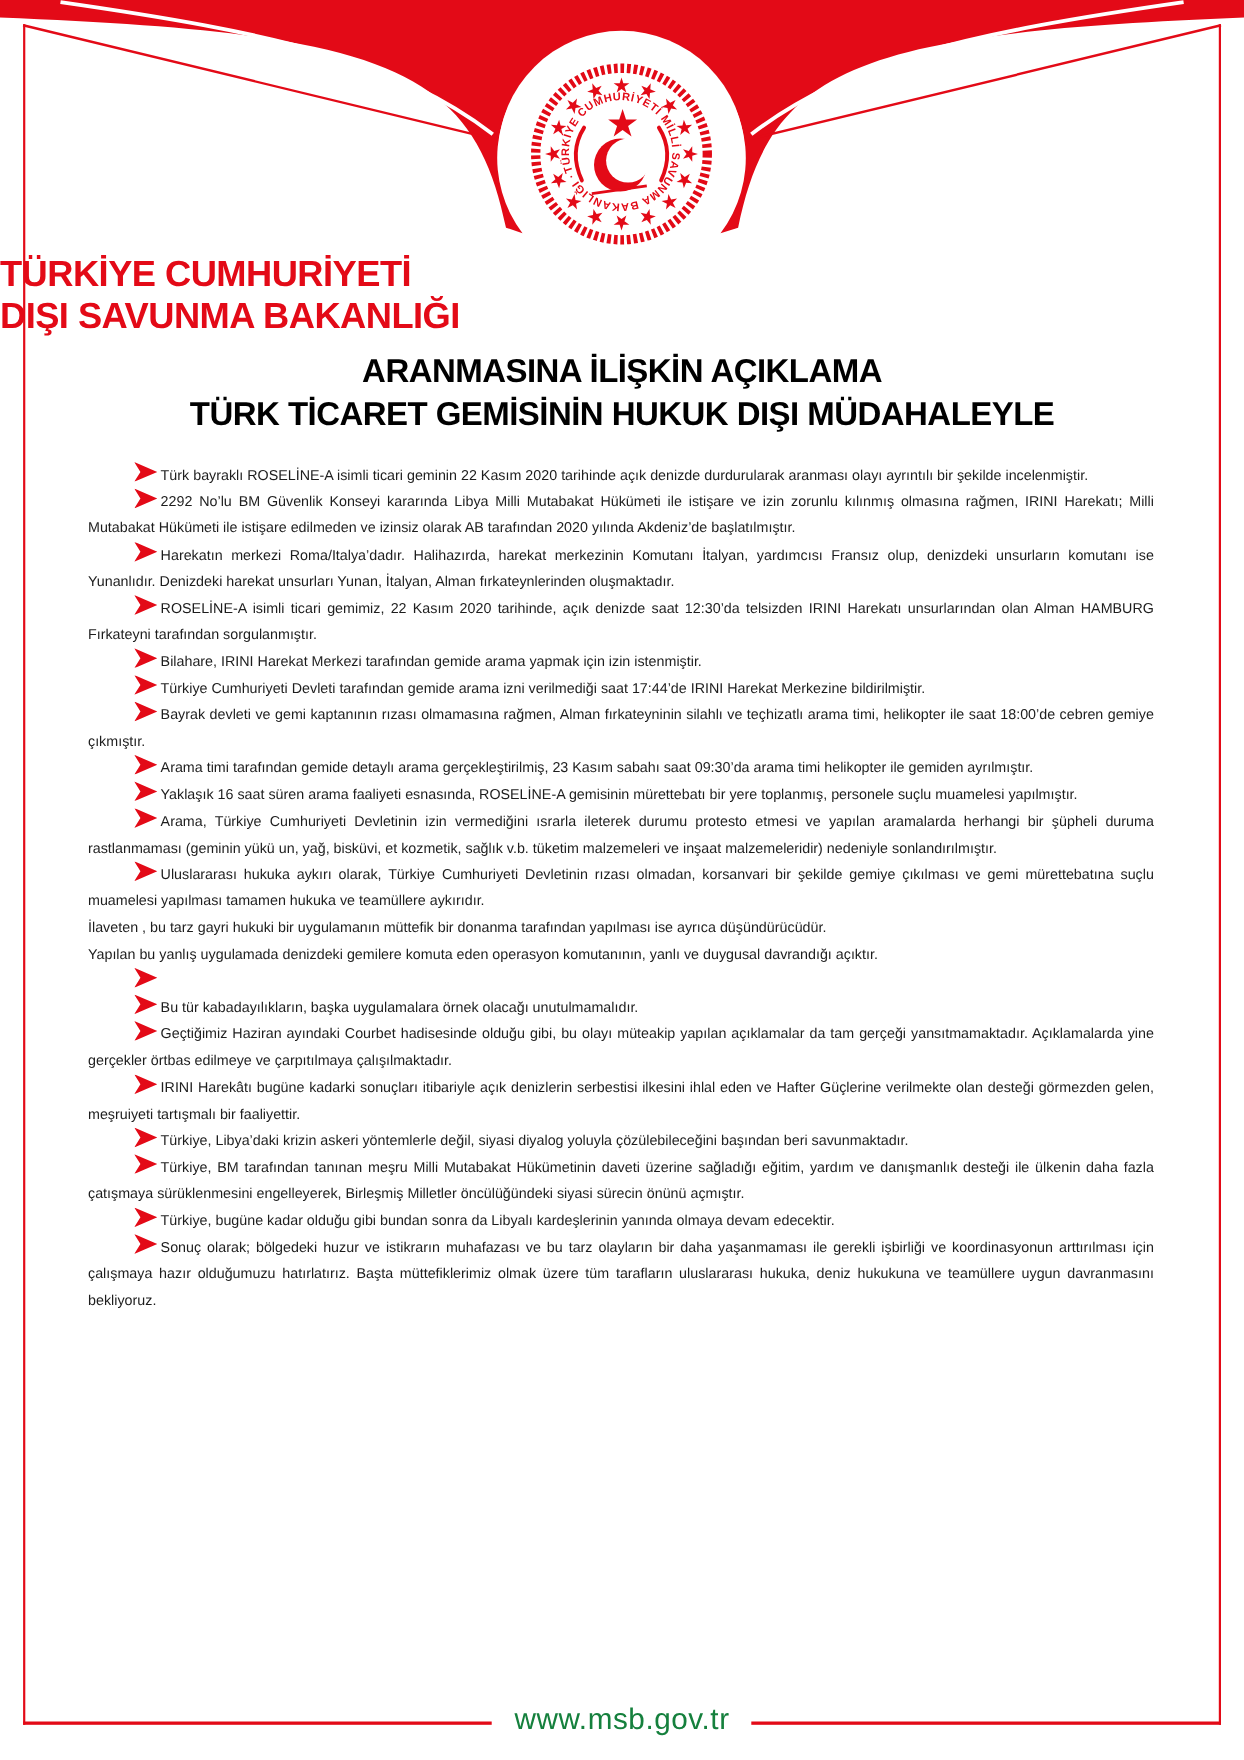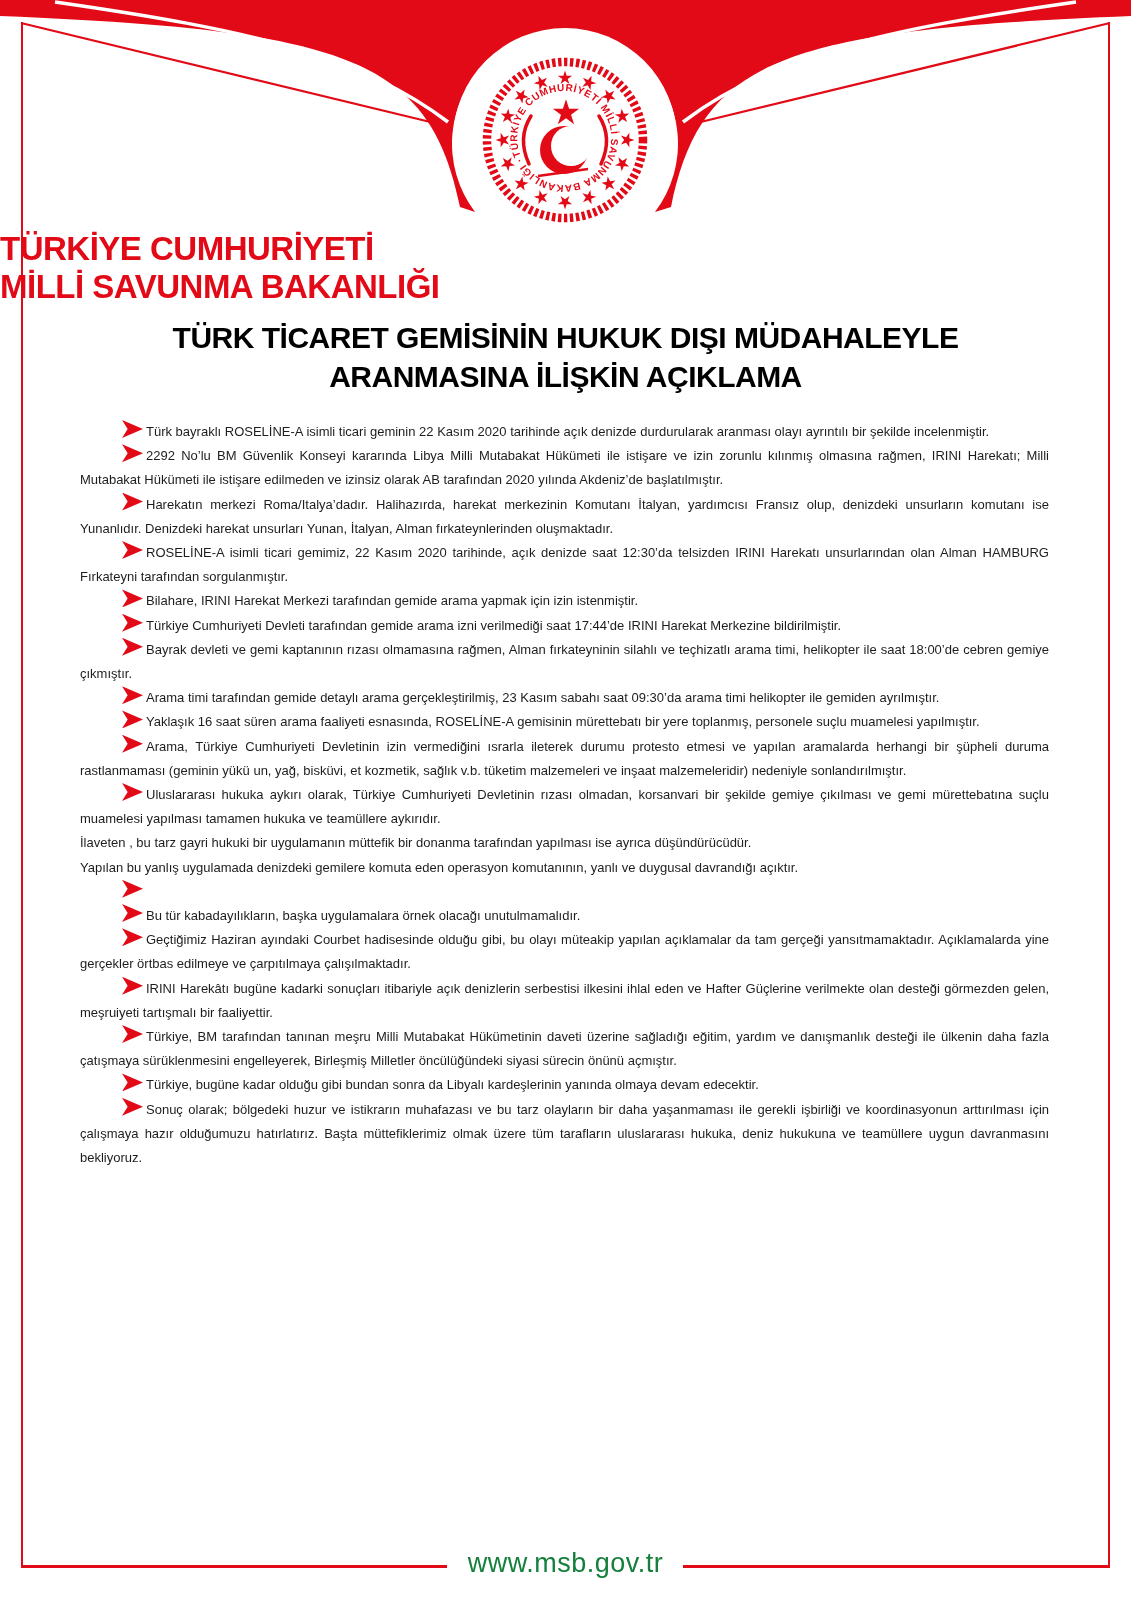--- a/index.html
+++ b/index.html
@@ -97,46 +97,47 @@
     </g>
   </svg>
 
   <div class="frame-left"></div>
   <div class="frame-right"></div>
   <div class="frame-bottom-left"></div>
   <div class="frame-bottom-right"></div>
 
   <div class="ministry-title">
     <div>TÜRKİYE CUMHURİYETİ</div>
-    <div>MİLLİ SAVUNMA BAKANLIĞI</div>
+    <div>DIŞI SAVUNMA BAKANLIĞI</div>
   </div>
 
   <div class="doc-title">
+    <div>ARANMASINA İLİŞKİN AÇIKLAMA</div>
     <div>TÜRK TİCARET GEMİSİNİN HUKUK DIŞI MÜDAHALEYLE</div>
-    <div>ARANMASINA İLİŞKİN AÇIKLAMA</div>
   </div>
 
   <div class="body-text" id="paragraphs">
       <div class="para bulleted"><span class="arrow"></span><span>Türk bayraklı ROSELİNE-A isimli ticari geminin 22 Kasım 2020 tarihinde açık denizde durdurularak aranması olayı ayrıntılı bir şekilde incelenmiştir.</span></div>
       <div class="para bulleted"><span class="arrow"></span><span>2292 No’lu BM Güvenlik Konseyi kararında Libya Milli Mutabakat Hükümeti ile istişare ve izin zorunlu kılınmış olmasına rağmen, IRINI Harekatı; Milli Mutabakat Hükümeti ile istişare edilmeden ve izinsiz olarak AB tarafından 2020 yılında Akdeniz’de başlatılmıştır.</span></div>
       <div class="para bulleted"><span class="arrow"></span><span>Harekatın merkezi Roma/Italya’dadır. Halihazırda, harekat merkezinin Komutanı İtalyan, yardımcısı Fransız olup, denizdeki unsurların komutanı ise Yunanlıdır. Denizdeki harekat unsurları Yunan, İtalyan, Alman fırkateynlerinden oluşmaktadır.</span></div>
       <div class="para bulleted"><span class="arrow"></span><span>ROSELİNE-A isimli ticari gemimiz, 22 Kasım 2020 tarihinde, açık denizde saat 12:30’da telsizden IRINI Harekatı unsurlarından olan Alman HAMBURG Fırkateyni tarafından sorgulanmıştır.</span></div>
       <div class="para bulleted"><span class="arrow"></span><span>Bilahare, IRINI Harekat Merkezi tarafından gemide arama yapmak için izin istenmiştir.</span></div>
       <div class="para bulleted"><span class="arrow"></span><span>Türkiye Cumhuriyeti Devleti tarafından gemide arama izni verilmediği saat 17:44’de IRINI Harekat Merkezine bildirilmiştir.</span></div>
       <div class="para bulleted"><span class="arrow"></span><span>Bayrak devleti ve gemi kaptanının rızası olmamasına rağmen, Alman fırkateyninin silahlı ve teçhizatlı arama timi, helikopter ile saat 18:00’de cebren gemiye çıkmıştır.</span></div>
       <div class="para bulleted"><span class="arrow"></span><span>Arama timi tarafından gemide detaylı arama gerçekleştirilmiş, 23 Kasım sabahı saat 09:30’da arama timi helikopter ile gemiden ayrılmıştır.</span></div>
       <div class="para bulleted"><span class="arrow"></span><span>Yaklaşık 16 saat süren arama faaliyeti esnasında, ROSELİNE-A gemisinin mürettebatı bir yere toplanmış, personele suçlu muamelesi yapılmıştır.</span></div>
       <div class="para bulleted"><span class="arrow"></span><span>Arama, Türkiye Cumhuriyeti Devletinin izin vermediğini ısrarla ileterek durumu protesto etmesi ve yapılan aramalarda herhangi bir şüpheli duruma rastlanmaması (geminin yükü un, yağ, bisküvi, et kozmetik, sağlık v.b. tüketim malzemeleri ve inşaat malzemeleridir) nedeniyle sonlandırılmıştır.</span></div>
       <div class="para bulleted"><span class="arrow"></span><span>Uluslararası hukuka aykırı olarak, Türkiye Cumhuriyeti Devletinin rızası olmadan, korsanvari bir şekilde gemiye çıkılması ve gemi mürettebatına suçlu muamelesi yapılması tamamen hukuka ve teamüllere aykırıdır.</span></div>
       <div class="para"><span>İlaveten , bu tarz gayri hukuki bir uygulamanın müttefik bir donanma tarafından yapılması ise ayrıca düşündürücüdür.</span></div>
       <div class="para"><span>Yapılan bu yanlış uygulamada denizdeki gemilere komuta eden operasyon komutanının, yanlı ve duygusal davrandığı açıktır.</span></div>
       <div class="para bulleted"><span class="arrow"></span></div>
       <div class="para bulleted"><span class="arrow"></span><span>Bu tür kabadayılıkların, başka uygulamalara örnek olacağı unutulmamalıdır.</span></div>
       <div class="para bulleted"><span class="arrow"></span><span>Geçtiğimiz Haziran ayındaki Courbet hadisesinde olduğu gibi, bu olayı müteakip yapılan açıklamalar da tam gerçeği yansıtmamaktadır. Açıklamalarda yine gerçekler örtbas edilmeye ve çarpıtılmaya çalışılmaktadır.</span></div>
       <div class="para bulleted"><span class="arrow"></span><span>IRINI Harekâtı bugüne kadarki sonuçları itibariyle açık denizlerin serbestisi ilkesini ihlal eden ve Hafter Güçlerine verilmekte olan desteği görmezden gelen, meşruiyeti tartışmalı bir faaliyettir.</span></div>
+      <div class="para bulleted"><span class="arrow"></span><span>Türkiye, Libya’daki krizin askeri yöntemlerle değil, siyasi diyalog yoluyla çözülebileceğini başından beri savunmaktadır.</span></div>
       <div class="para bulleted"><span class="arrow"></span><span>Türkiye, BM tarafından tanınan meşru Milli Mutabakat Hükümetinin daveti üzerine sağladığı eğitim, yardım ve danışmanlık desteği ile ülkenin daha fazla çatışmaya sürüklenmesini engelleyerek, Birleşmiş Milletler öncülüğündeki siyasi sürecin önünü açmıştır.</span></div>
       <div class="para bulleted"><span class="arrow"></span><span>Türkiye, bugüne kadar olduğu gibi bundan sonra da Libyalı kardeşlerinin yanında olmaya devam edecektir.</span></div>
       <div class="para bulleted"><span class="arrow"></span><span>Sonuç olarak; bölgedeki huzur ve istikrarın muhafazası ve bu tarz olayların bir daha yaşanmaması ile gerekli işbirliği ve koordinasyonun arttırılması için çalışmaya hazır olduğumuzu hatırlatırız. Başta müttefiklerimiz olmak üzere tüm tarafların uluslararası hukuka, deniz hukukuna ve teamüllere uygun davranmasını bekliyoruz.</span></div>
     </div>
 
   <a class="footer-url" href="#">www.msb.gov.tr</a>
 
 </div>
 
 </body></html>

